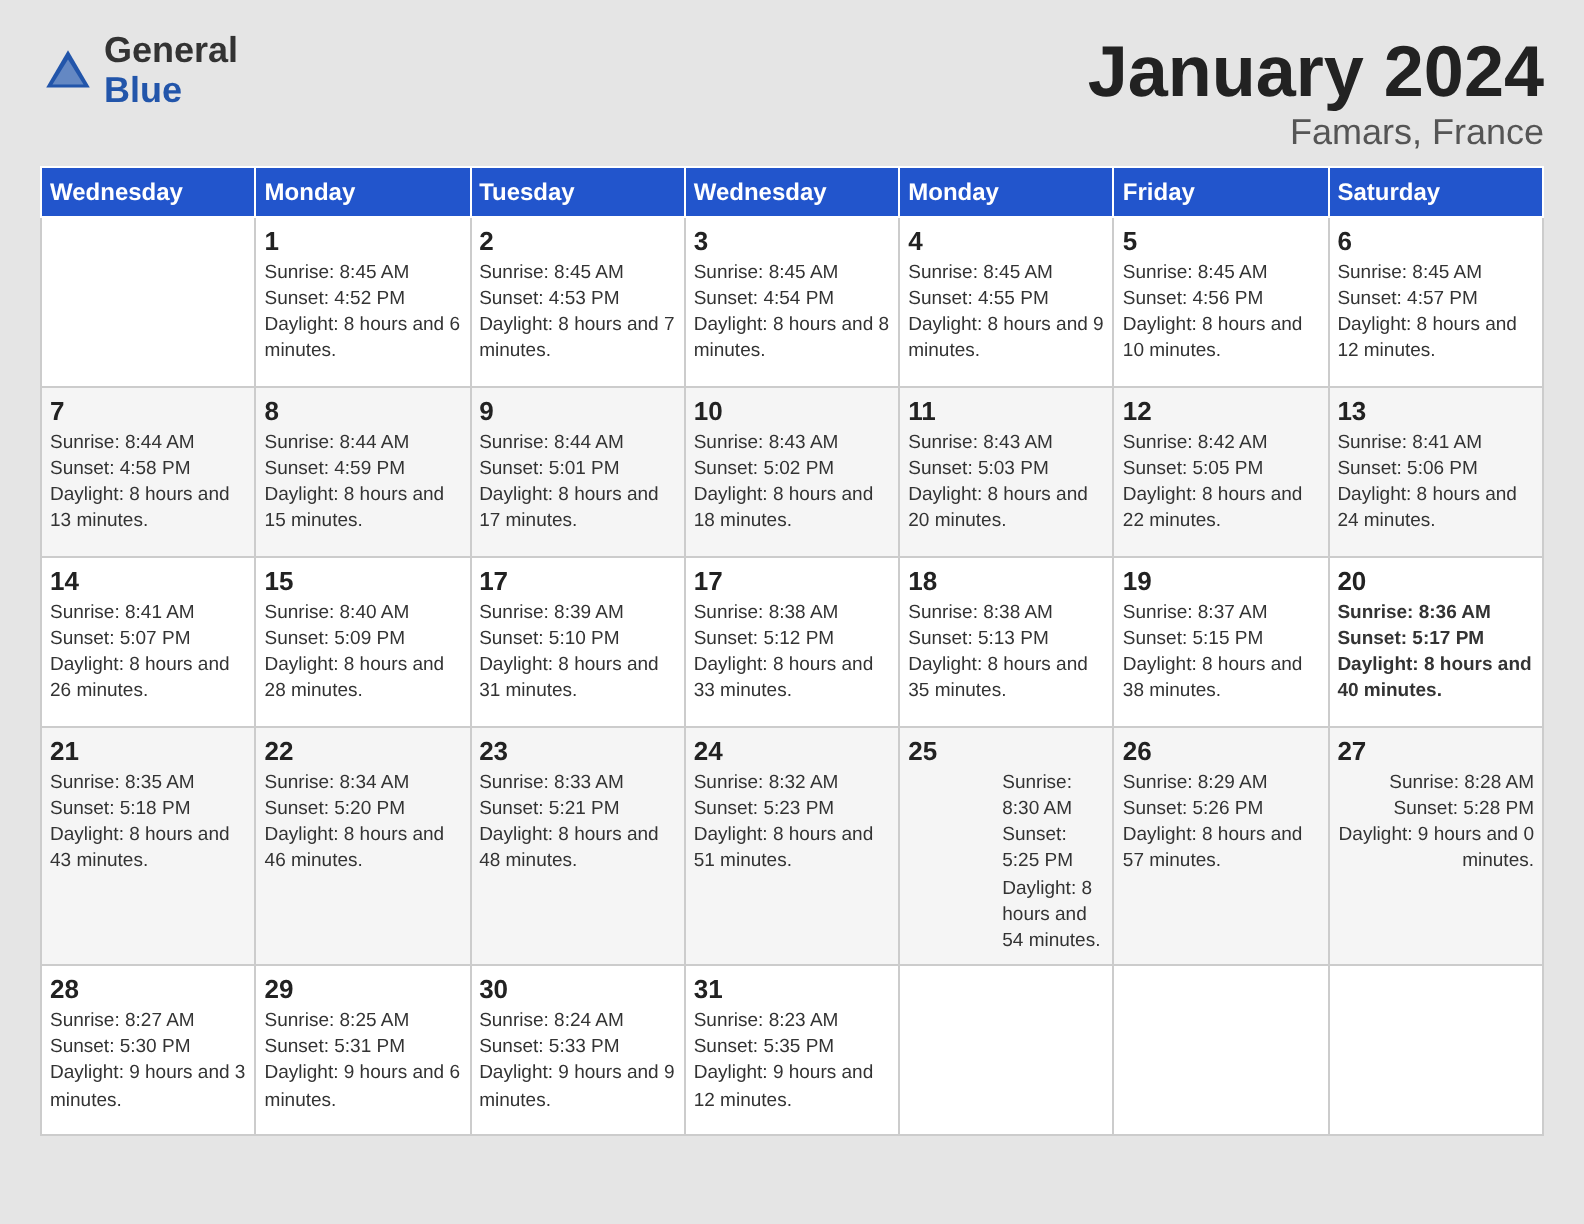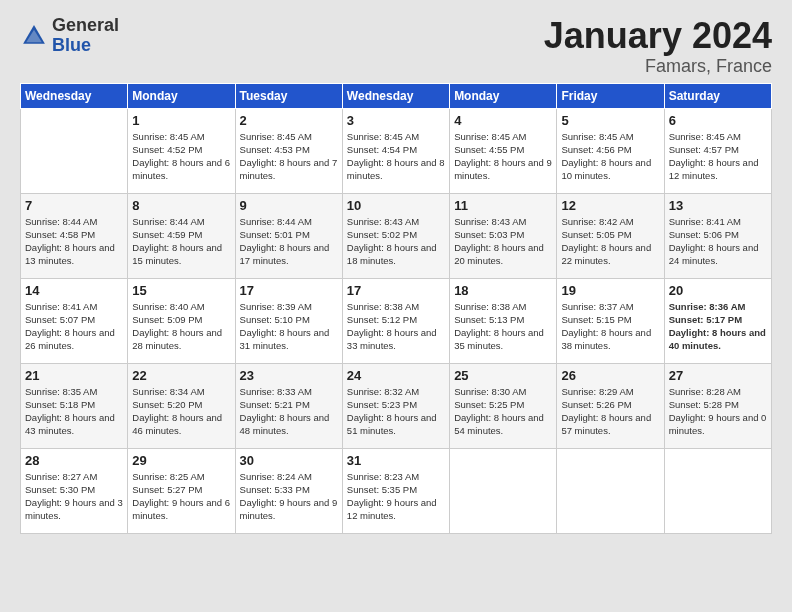--- a/index.html
+++ b/index.html
@@ -284,48 +284,48 @@
 Daylight: 8 hours and 48 minutes.</div>
           </td>
           <td>
             <span class="day-number">24</span>
             <div class="day-info" style="white-space: pre-line;">Sunrise: 8:32 AM
 Sunset: 5:23 PM
 Daylight: 8 hours and 51 minutes.</div>
           </td>
           <td>
             <span class="day-number">25</span>
-            <div class="day-info" style="white-space: pre-line;">Sunrise: 8:30 AM
+            <div class="day-info" style="white-space: pre-line; margin-left: 47px;">Sunrise: 8:30 AM
 Sunset: 5:25 PM
 Daylight: 8 hours and 54 minutes.</div>
           </td>
           <td>
             <span class="day-number">26</span>
             <div class="day-info" style="white-space: pre-line;">Sunrise: 8:29 AM
 Sunset: 5:26 PM
 Daylight: 8 hours and 57 minutes.</div>
           </td>
           <td>
             <span class="day-number">27</span>
-            <div class="day-info" style="white-space: pre-line;">Sunrise: 8:28 AM
+            <div class="day-info" style="white-space: pre-line; text-align: right;">Sunrise: 8:28 AM
 Sunset: 5:28 PM
 Daylight: 9 hours and 0 minutes.</div>
           </td>
         </tr>
         <tr>
           <td>
             <span class="day-number">28</span>
             <div class="day-info" style="white-space: pre-line;">Sunrise: 8:27 AM
 Sunset: 5:30 PM
 Daylight: 9 hours and 3 minutes.</div>
           </td>
           <td>
             <span class="day-number">29</span>
             <div class="day-info" style="white-space: pre-line;">Sunrise: 8:25 AM
-Sunset: 5:27 PM
+Sunset: 5:31 PM
 Daylight: 9 hours and 6 minutes.</div>
           </td>
           <td>
             <span class="day-number">30</span>
             <div class="day-info" style="white-space: pre-line;">Sunrise: 8:24 AM
 Sunset: 5:33 PM
 Daylight: 9 hours and 9 minutes.</div>
           </td>
           <td>
             <span class="day-number">31</span>

